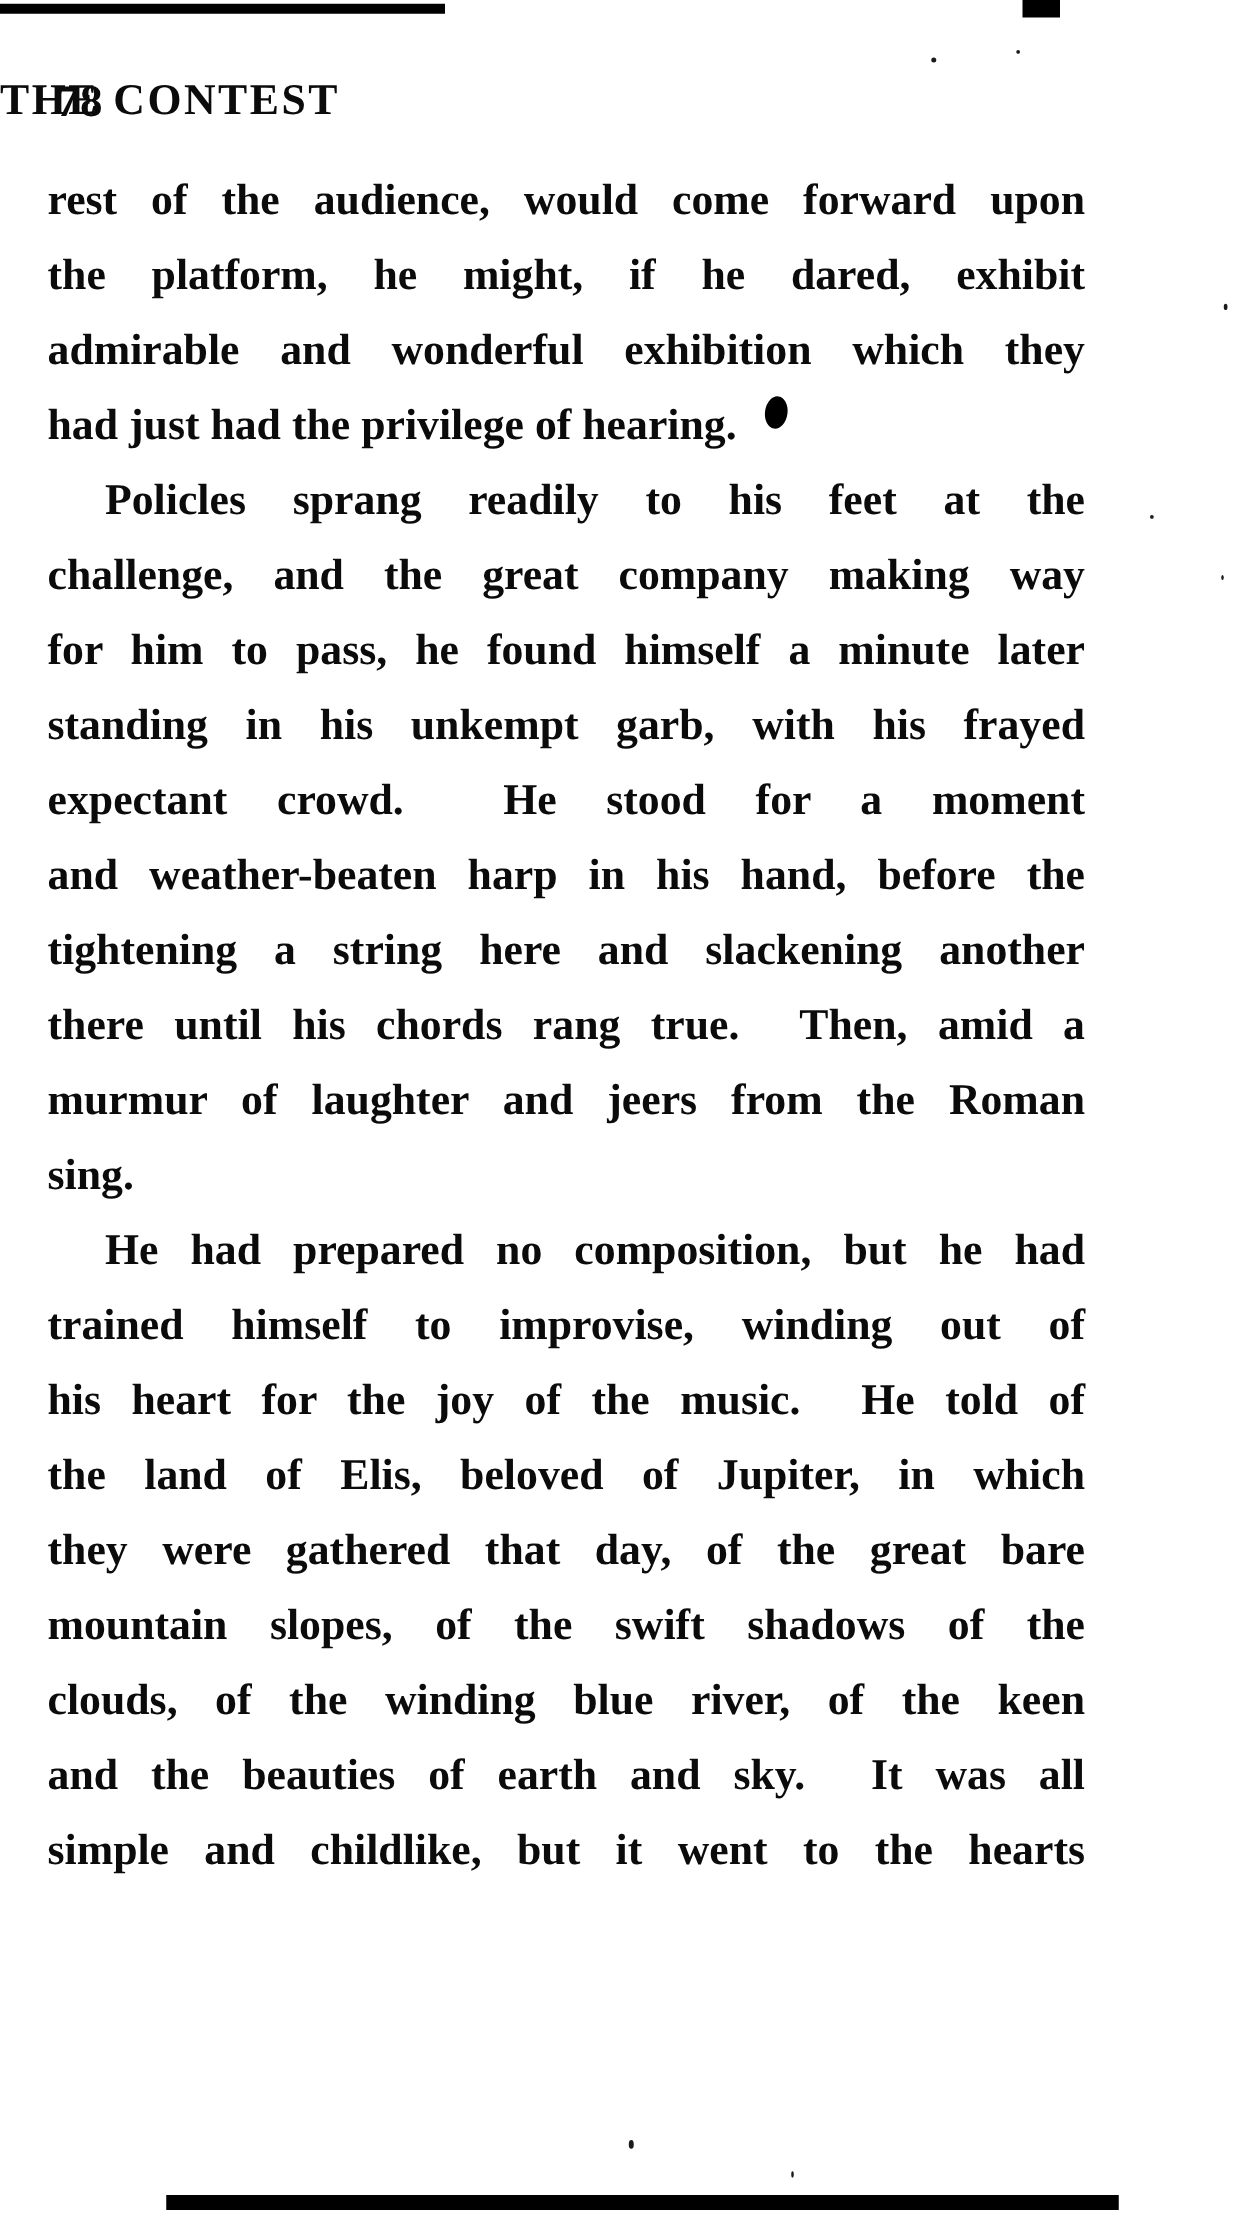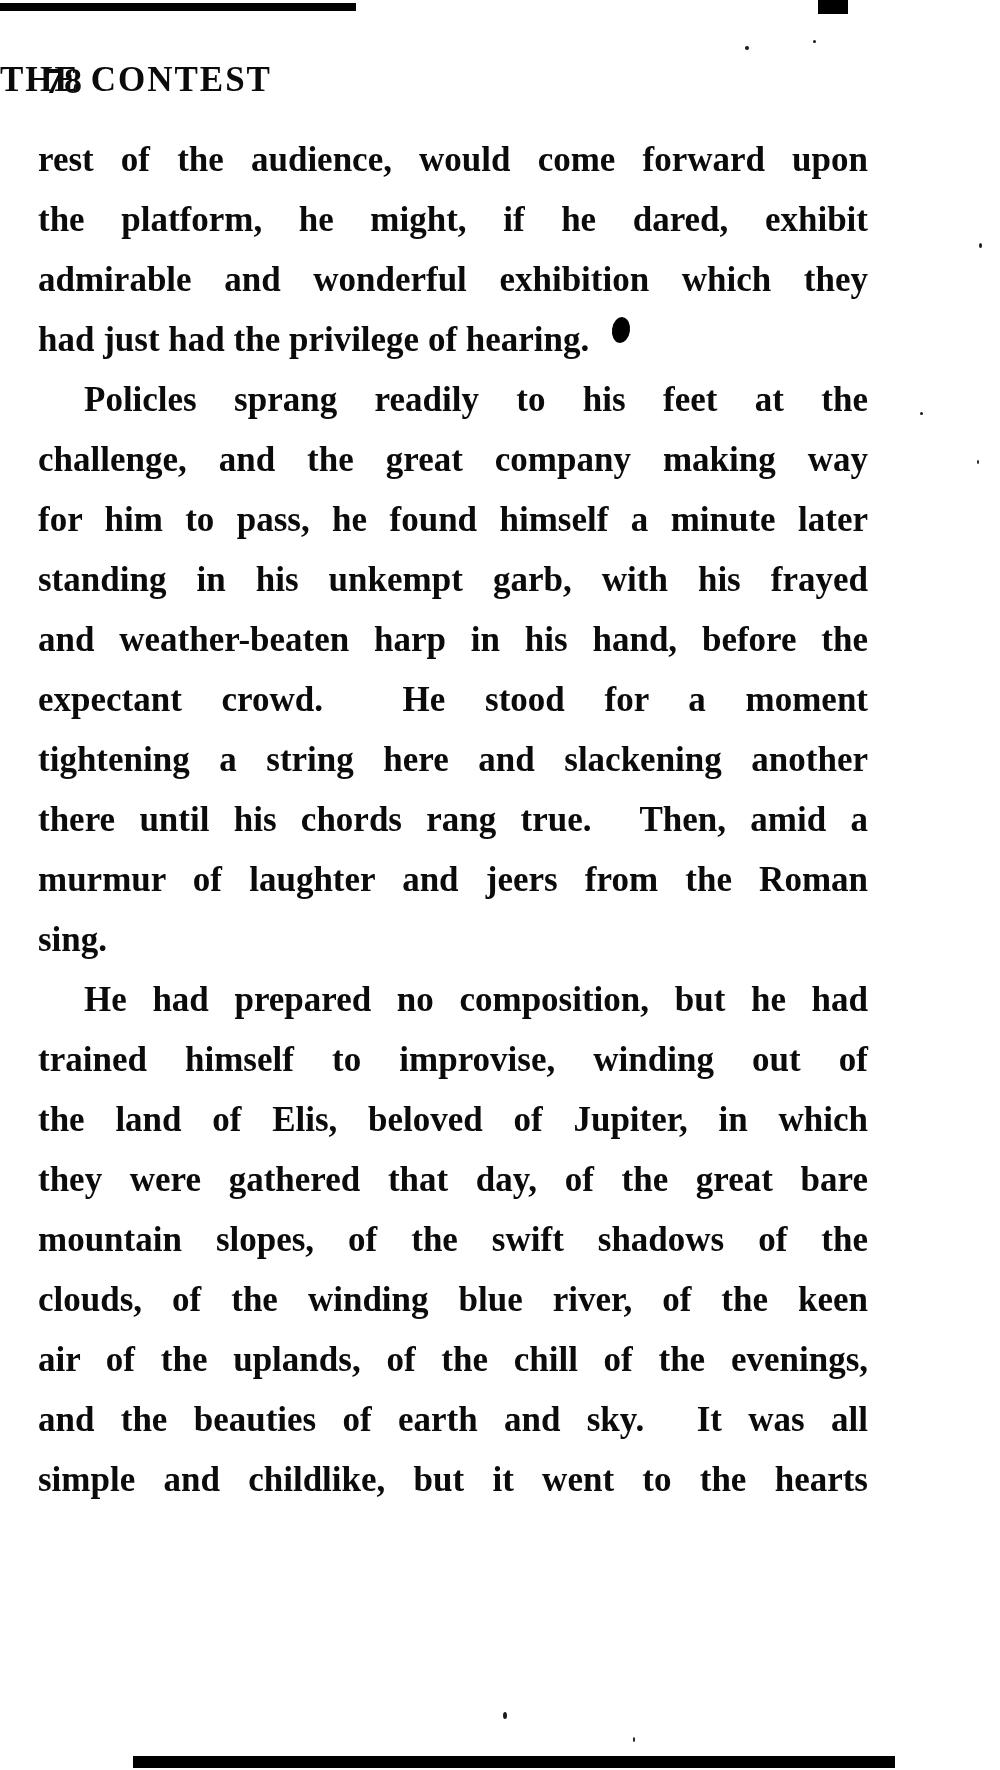--- a/index.html
+++ b/index.html
@@ -65,33 +65,33 @@
 
   <main class="text-block">
     <p class="line">rest of the audience, would come forward upon</p>
     <p class="line">the platform, he might, if he dared, exhibit</p>
     <p class="line">admirable and wonderful exhibition which they</p>
     <p class="line para-end">had just had the privilege of hearing.</p>
     <p class="line indent">Policles sprang readily to his feet at the</p>
     <p class="line">challenge, and the great company making way</p>
     <p class="line">for him to pass, he found himself a minute later</p>
     <p class="line">standing in his unkempt garb, with his frayed</p>
+    <p class="line">expectant crowd.&nbsp; He stood for a moment</p>
     <p class="line">and weather-beaten harp in his hand, before the</p>
-    <p class="line">expectant crowd.&nbsp; He stood for a moment</p>
     <p class="line">tightening a string here and slackening another</p>
     <p class="line">there until his chords rang true.&nbsp; Then, amid a</p>
     <p class="line">murmur of laughter and jeers from the Roman</p>
     <p class="line para-end">sing.</p>
     <p class="line indent">He had prepared no composition, but he had</p>
     <p class="line">trained himself to improvise, winding out of</p>
+    <p class="line">his heart for the joy of the music.&nbsp; He told of</p>
     <p class="line">the land of Elis, beloved of Jupiter, in which</p>
     <p class="line">they were gathered that day, of the great bare</p>
     <p class="line">mountain slopes, of the swift shadows of the</p>
     <p class="line">clouds, of the winding blue river, of the keen</p>
-    <p class="line">air of the uplands, of the chill of the evenings,</p>
     <p class="line">and the beauties of earth and sky.&nbsp; It was all</p>
     <p class="line">simple and childlike, but it went to the hearts</p>
   </main>
 
   <div class="ink-blotch"></div>
 
   <div class="speck" style="left:745px; top:46px;  width:4px; height:4px;"></div>
   <div class="speck" style="left:813px; top:40px;  width:3px; height:3px;"></div>
   <div class="speck" style="left:979px; top:243px; width:3px; height:5px;"></div>
   <div class="speck" style="left:920px; top:412px; width:3px; height:3px;"></div>

